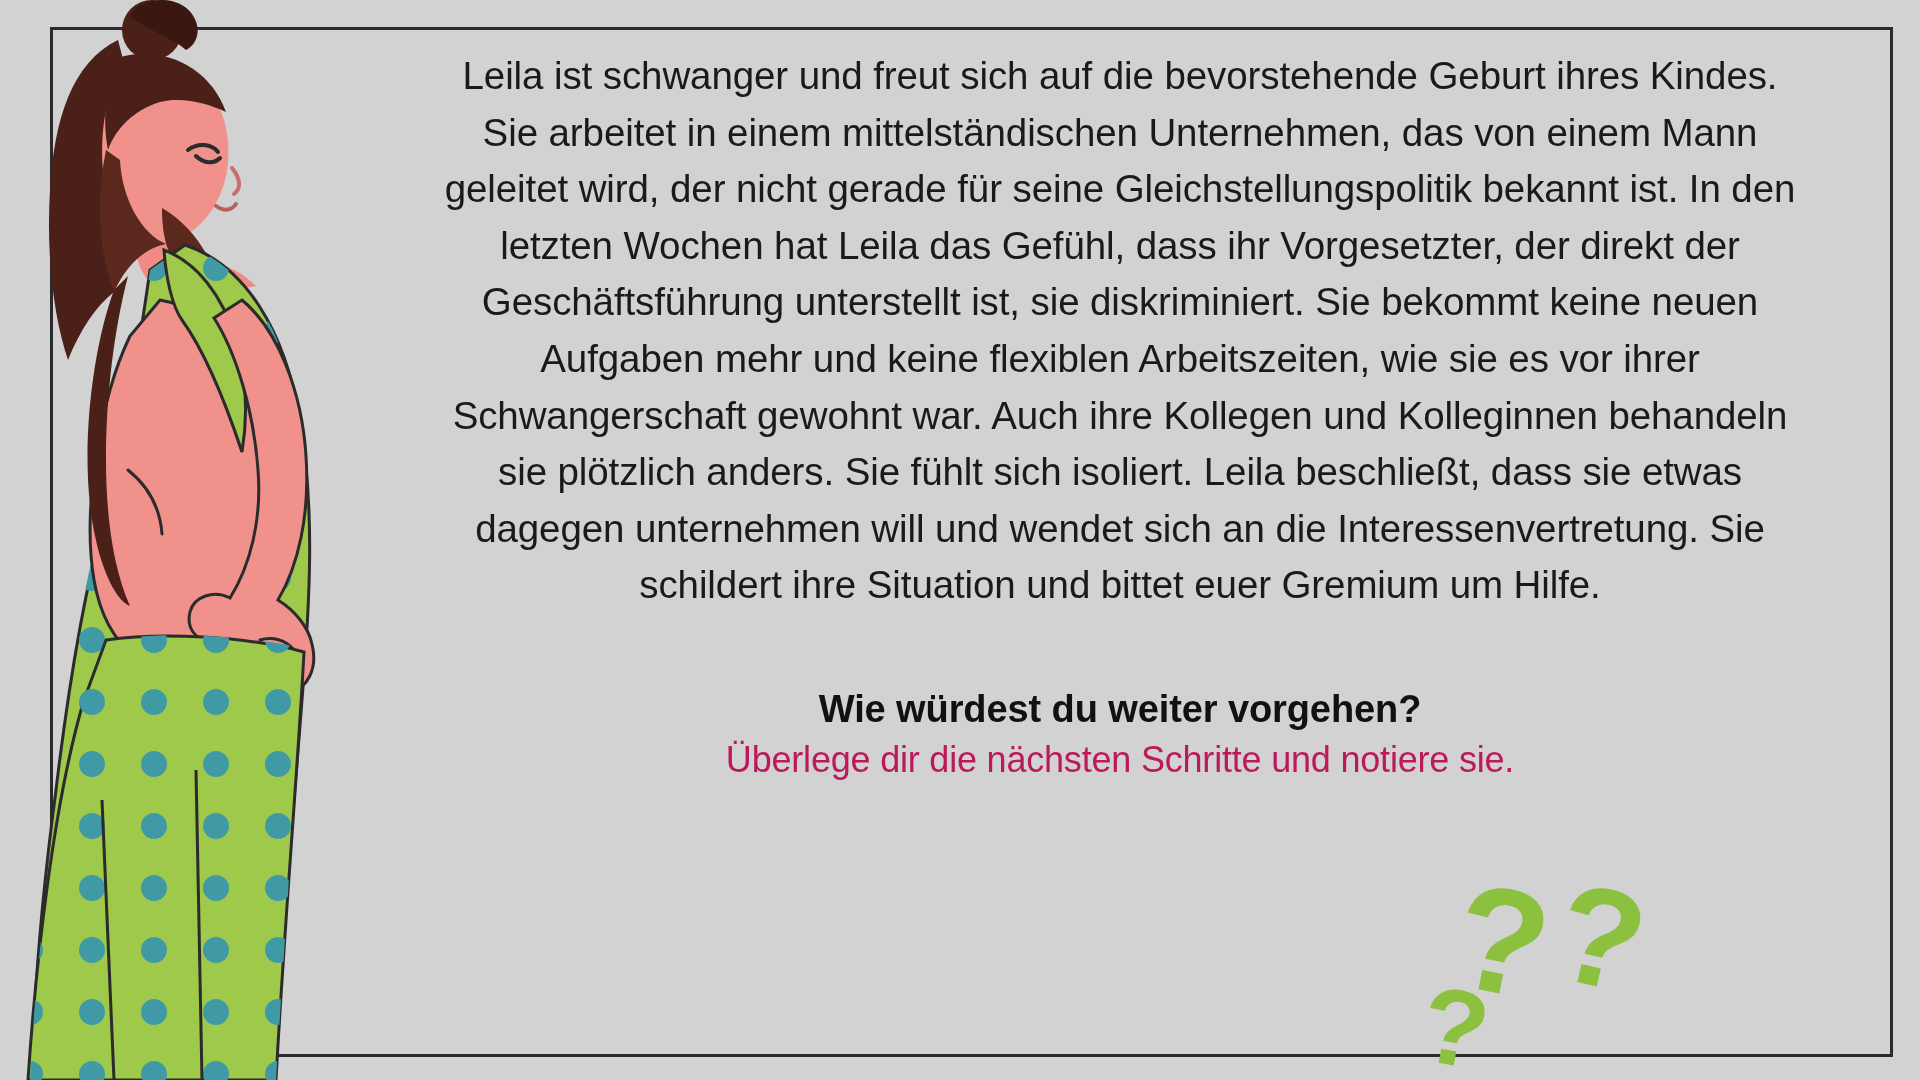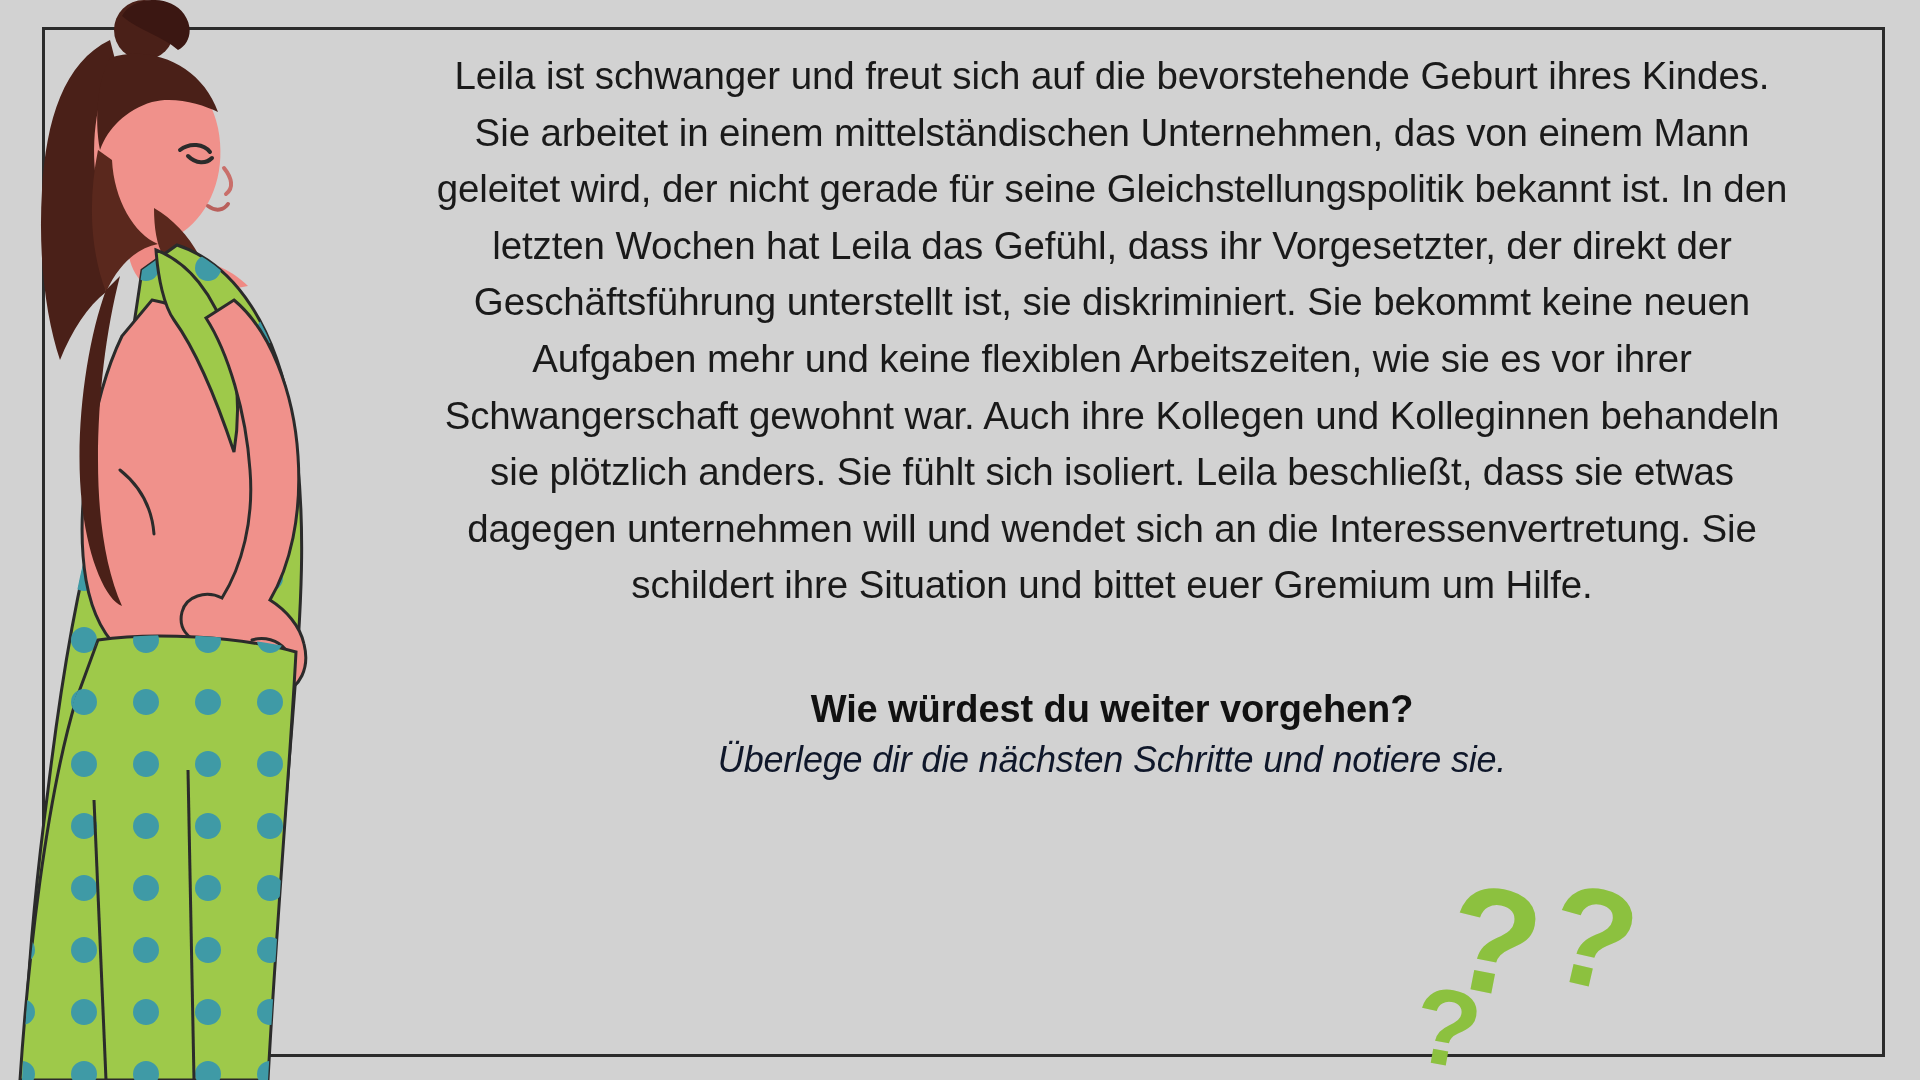--- a/index.html
+++ b/index.html
@@ -10,21 +10,21 @@
     width: 1920px;
     height: 1080px;
     background: #d2d2d2;
     font-family: "Liberation Sans", sans-serif;
     overflow: hidden;
     position: relative;
   }
 
   .slide {
     position: absolute;
-    left: 2px; top: 0;
+    left: 10px; top: 0;
     width: 1680px;
     height: 1080px;
     background: #d2d2d2;
   }
 
   
   .frame {
     position: absolute;
     left: 40px;
     top: 27px;
@@ -73,24 +73,23 @@
   .prompt-question {
     font-size: 38px;
     font-weight: bold;
     color: #111111;
     margin: 0 0 8px 0;
     letter-spacing: -0.1px;
   }
   .prompt-sub {
     font-size: 36px;
     font-weight: normal;
-    color: #0f172a;
+    color: #be185d;
     margin: 0;
     letter-spacing: -0.2px;
-    font-style: italic;
   }
 
   
   .qmarks {
     position: absolute;
     right: 24px;
     bottom: 6px;
     width: 260px;
     height: 220px;
     pointer-events: none;

